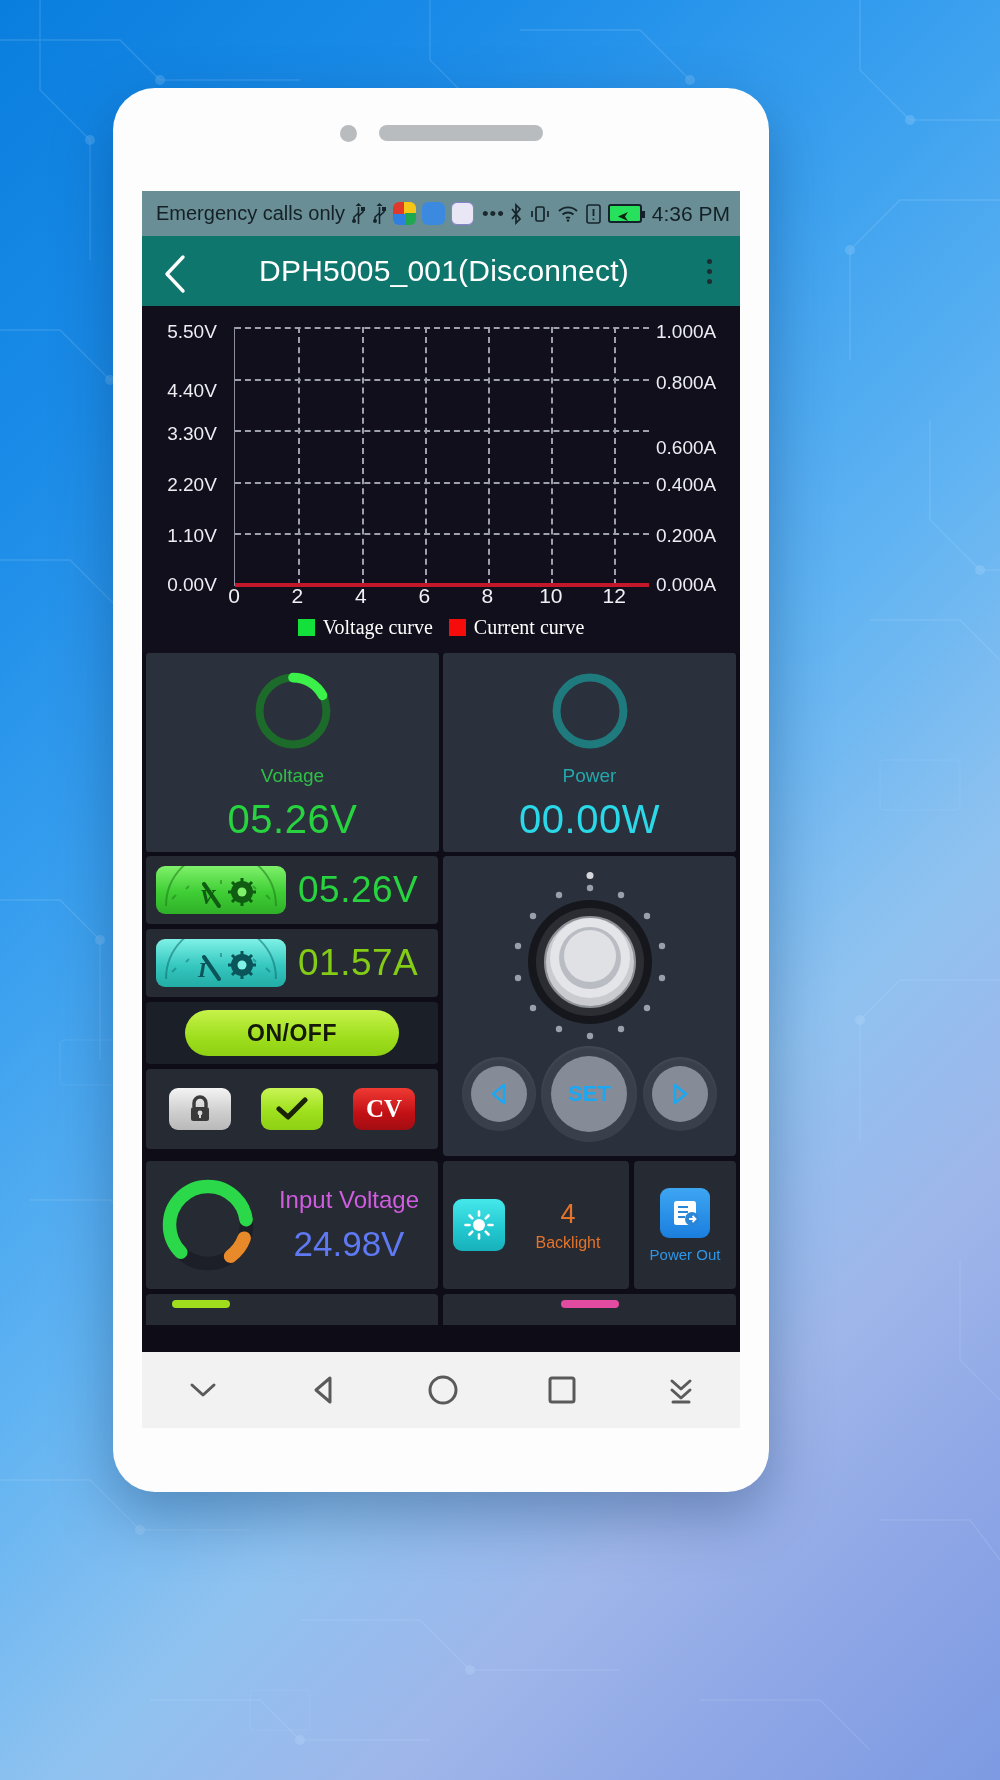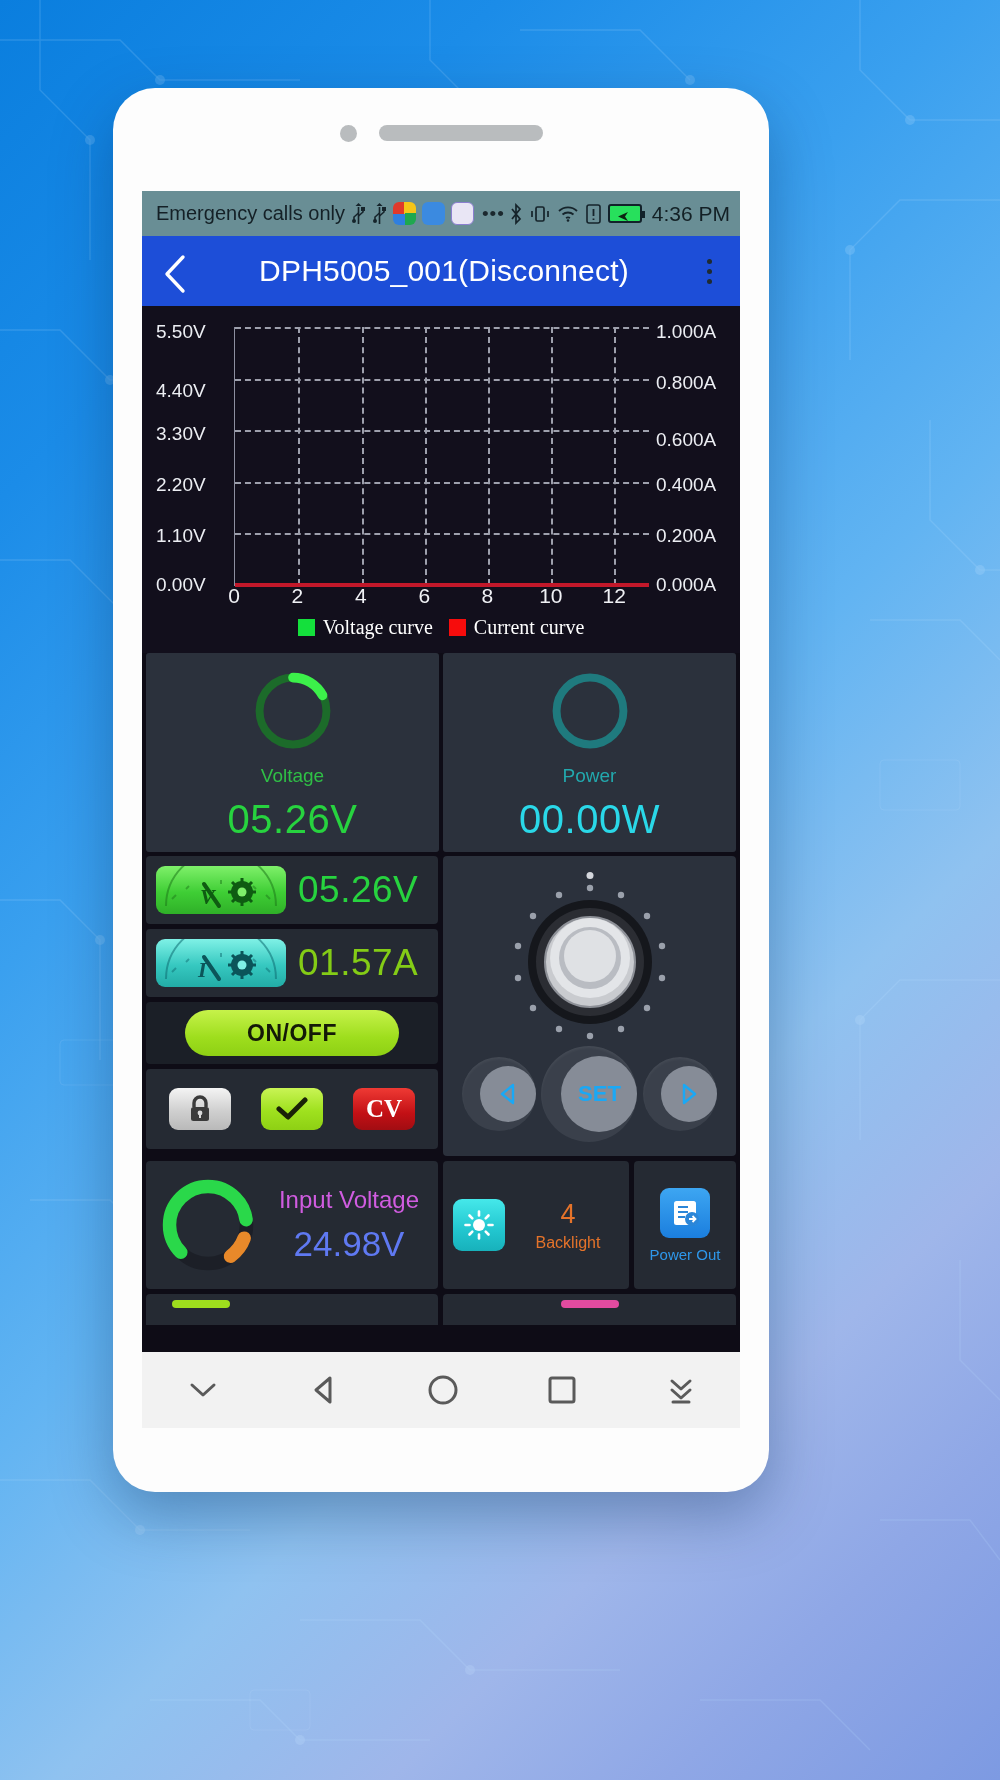--- a/index.html
+++ b/index.html
@@ -45,36 +45,36 @@
   .sb-app.a1 { background:conic-gradient(#f5c518 0 25%, #1fa84f 0 50%, #2f7fe0 0 75%, #e0392b 0 100%); }
   .sb-app.a2 { background:#3b8ae0; }
   .sb-app.a3 { background:#e9e6f5; border:1px solid #8b7fd0; }
   .sb-dots { letter-spacing:1px; font-size:19px; color:#1b282e; padding-left:2px; }
   .sb-time { font-size:21px; color:#132025; padding-left:3px; }
   .batt { width:34px; height:19px; border:2px solid #12212a; border-radius:3px; background:#27e05c; position:relative; display:inline-block; }
   .batt::after { content:""; position:absolute; right:-5px; top:5px; width:3px; height:7px; background:#12212a; }
 
   
   .titlebar {
-    height:70px; background:#1d4ed8; display:flex; align-items:center;
+    height:70px; background:#0f766e; display:flex; align-items:center;
     padding:0 14px; color:#fff;
   }
   .back-chevron { width:40px; height:40px; position:relative; flex:0 0 40px; }
   .back-chevron svg { display:block; }
   .title-text { flex:1; text-align:center; font-size:30px; letter-spacing:.2px; }
   .kebab { width:34px; display:flex; flex-direction:column; align-items:center; gap:5px; }
   .kebab i { width:5px; height:5px; border-radius:50%; background:#1f2b31; display:block; }
 
   
   .chart-wrap { background:#120f1c; padding:10px 0 6px 0; }
   .chart-area { position:relative; height:290px; margin:0 8px; }
   .yl, .yr {
     position:absolute; font-size:19px; color:#eceef3; width:72px;
   }
-  .yl { left:6px; text-align:left; }
+  .yl { left:6px; text-align:center; }
   .yr { right:4px; text-align:left; }
   .plot {
     position:absolute; left:84px; right:86px; top:11px; bottom:20px;
     border-left:1px solid #8d8fa0; border-bottom:1px solid #8d8fa0;
   }
   .gl-h { position:absolute; left:0; right:-3px; border-top:2px dashed #9ea0ad; }
   .gl-v { position:absolute; top:0; bottom:0; border-left:2px dashed #9ea0ad; }
   .curve-current { position:absolute; left:0; right:-3px; bottom:-2px; height:4px; background:#c2182a; }
   .xlabels { position:absolute; left:84px; right:86px; bottom:-6px; height:28px; }
   .xlabels span { position:absolute; transform:translateX(-50%); font-size:21px; color:#f0f1f5; }
@@ -114,21 +114,21 @@
   .sbtn { width:62px; height:42px; border-radius:9px; display:flex; align-items:center; justify-content:center; }
   .sbtn.lock { background:linear-gradient(180deg,#f4f4f4,#cfcfcf 55%,#b9b9b9); }
   .sbtn.ok { background:linear-gradient(180deg,#c9f455,#9fe11e 55%,#8ed014); }
   .sbtn.cv { background:linear-gradient(180deg,#ef3a34,#c31015 60%,#a10d12); color:#fff; font-size:25px; font-weight:bold; font-family:"Liberation Serif", serif; }
 
   
   .dial-dot { position:absolute; left:50%; top:16px; transform:translateX(-50%); width:7px; height:7px; border-radius:50%; background:#d5d7dd; }
   .knob-zone { position:relative; height:186px; }
   .knob-ticks { position:absolute; left:50%; top:22px; transform:translateX(-50%); }
   .btnrow { display:flex; align-items:center; justify-content:space-around; padding:4px 16px 14px; }
-  .rbtn { width:74px; height:74px; border-radius:50%; background:#3a404b; display:flex; align-items:center; justify-content:flex-end; box-shadow: inset 0 2px 3px rgba(255,255,255,.06); }
+  .rbtn { width:74px; height:74px; border-radius:50%; background:#3a404b; display:flex; align-items:center; justify-content:center; box-shadow: inset 0 2px 3px rgba(255,255,255,.06); }
   .rbtn .inner { width:56px; height:56px; border-radius:50%; background:#868c97; display:flex; align-items:center; justify-content:center; color:#1aa8f5; font-size:17px; font-weight:bold; }
   .rbtn.set { width:96px; height:96px; }
   .rbtn.set .inner { width:76px; height:76px; font-size:22px; }
 
   
   .bottom { display:flex; gap:5px; padding:5px 4px 0; }
   .inputv { width:292px; background:#252a33; border-radius:4px; display:flex; align-items:center; padding:12px 10px; gap:10px; }
   .inputv-text { flex:1; text-align:center; }
   .inputv-title { color:#d05ce0; font-size:24px; }
   .inputv-val { color:#5f79f2; font-size:35px; margin-top:10px; }
@@ -300,21 +300,21 @@
 
         <div class="yl" style="top:5px">5.50V</div>
         <div class="yl" style="top:64px">4.40V</div>
         <div class="yl" style="top:107px">3.30V</div>
         <div class="yl" style="top:158px">2.20V</div>
         <div class="yl" style="top:209px">1.10V</div>
         <div class="yl" style="top:258px">0.00V</div>
 
         <div class="yr" style="top:5px">1.000A</div>
         <div class="yr" style="top:56px">0.800A</div>
-        <div class="yr" style="top:113px">0.600A</div>
+        <div class="yr" style="top:121px">0.600A</div>
         <div class="yr" style="top:158px">0.400A</div>
         <div class="yr" style="top:209px">0.200A</div>
         <div class="yr" style="top:258px">0.000A</div>
 
         <div class="plot">
           <div class="gl-h" style="top:0"></div>
           <div class="gl-h" style="top:20%"></div>
           <div class="gl-h" style="top:40%"></div>
           <div class="gl-h" style="top:60%"></div>
           <div class="gl-h" style="top:80%"></div>

